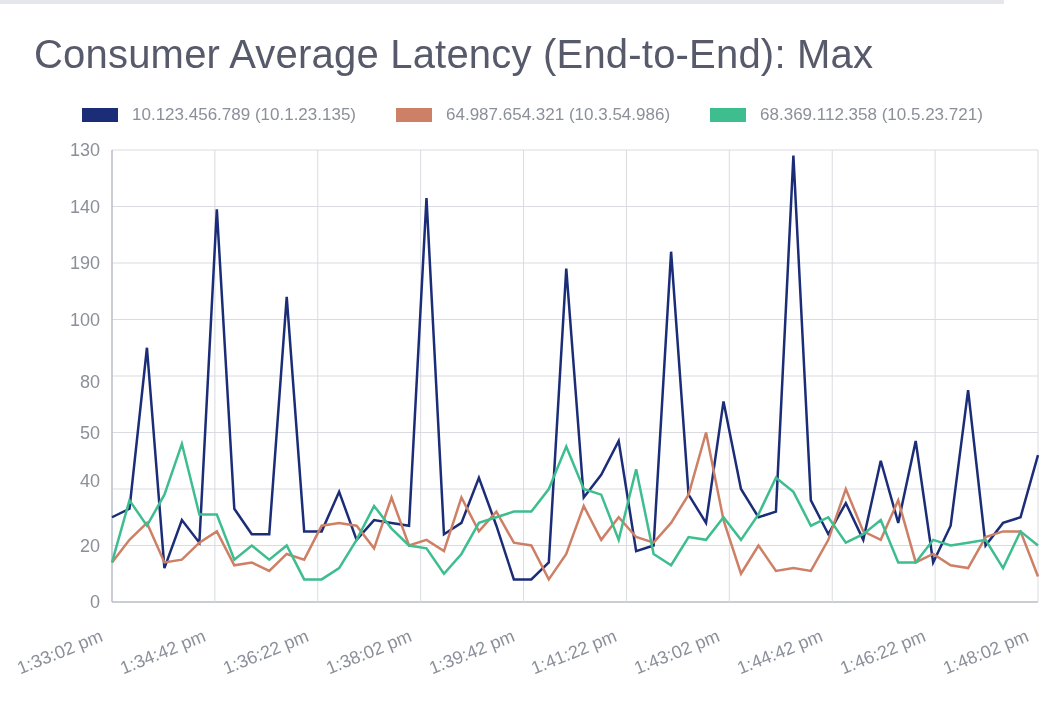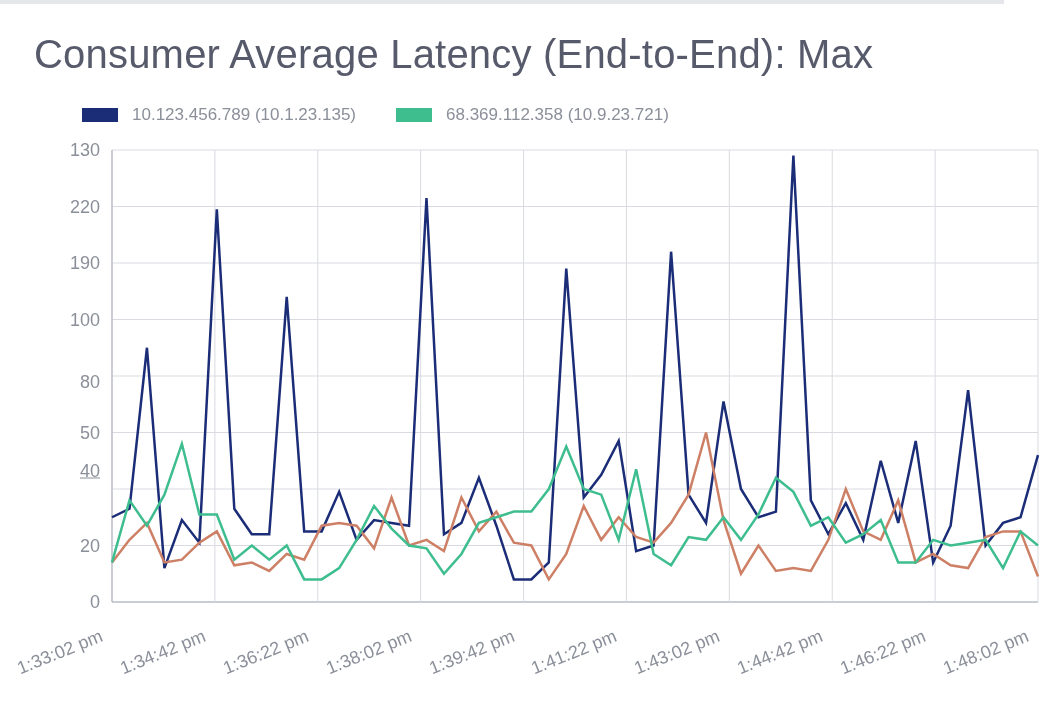--- a/index.html
+++ b/index.html
@@ -69,22 +69,26 @@
 <body>
 
 <div class="frame">
   <div class="title">Consumer Average Latency (End-to-End): Max</div>
   <div class="legend">
       <div class="legend-item">
         <span class="swatch" style="background: rgb(28, 45, 120);"></span>
         <span>10.123.456.789 (10.1.23.135)</span>
       </div>
       <div class="legend-item">
+        <span class="swatch" style="background: rgb(205, 128, 102);"></span>
+        <span>64.987.654.321 (10.3.54.986)</span>
+      </div>
+      <div class="legend-item">
         <span class="swatch" style="background: rgb(62, 189, 143);"></span>
-        <span>68.369.112.358 (10.9.23.721)</span>
+        <span>68.369.112.358 (10.5.23.721)</span>
       </div>
     </div>
   <div class="chart-wrap">
     <svg id="plot" width="1058" height="560">
       <g class="grid" id="grid">
           <line x1="112" x2="1038" y1="464" y2="464" class="axis"></line>
           <line x1="112" x2="1038" y1="407.5" y2="407.5"></line>
           <line x1="112" x2="1038" y1="351" y2="351"></line>
           <line x1="112" x2="1038" y1="294.5" y2="294.5"></line>
           <line x1="112" x2="1038" y1="238" y2="238"></line>
@@ -105,26 +109,26 @@
         </g>
       <g id="lines">
           <polyline points="112,379.25 129.47169811320754,370.775 146.9433962264151,209.75 164.41509433962264,430.1 181.8867924528302,382.075 199.35849056603774,404.675 216.83018867924528,71.32499999999999 234.30188679245282,370.775 251.77358490566039,396.2 269.2452830188679,396.2 286.7169811320755,158.89999999999998 304.188679245283,393.375 321.66037735849056,393.375 339.1320754716981,353.825 356.60377358490564,401.85 374.0754716981132,382.075 391.54716981132077,384.9 409.0188679245283,387.725 426.49056603773585,60.02499999999998 443.9622641509434,396.2 461.433962264151,384.9 478.9056603773585,339.7 496.37735849056605,387.725 513.8490566037735,441.4 531.3207547169811,441.4 548.7924528301887,424.45 566.2641509433962,130.64999999999998 583.7358490566038,359.475 601.2075471698113,336.875 618.6792452830189,302.975 636.1509433962264,413.15 653.622641509434,407.5 671.0943396226415,113.69999999999999 688.566037735849,356.65 706.0377358490566,384.9 723.5094339622641,263.425 740.9811320754717,351 758.4528301886792,379.25 775.9245283018868,373.6 793.3962264150942,17.64999999999998 810.867924528302,362.3 828.3396226415094,396.2 845.811320754717,365.125 863.2830188679245,401.85 880.7547169811321,322.75 898.2264150943397,384.9 915.6981132075472,302.975 933.1698113207548,424.45 950.6415094339623,387.725 968.1132075471698,252.125 985.5849056603773,407.5 1003.0566037735849,384.9 1020.5283018867924,379.25 1038,317.1" class="series" stroke="#1c2d78"></polyline>
           <polyline points="112,424.45 129.47169811320754,401.85 146.9433962264151,384.9 164.41509433962264,424.45 181.8867924528302,421.625 199.35849056603774,404.675 216.83018867924528,393.375 234.30188679245282,427.275 251.77358490566039,424.45 269.2452830188679,432.925 286.7169811320755,415.975 304.188679245283,421.625 321.66037735849056,387.725 339.1320754716981,384.9 356.60377358490564,387.725 374.0754716981132,410.325 391.54716981132077,359.475 409.0188679245283,407.5 426.49056603773585,401.85 443.9622641509434,413.15 461.433962264151,359.475 478.9056603773585,393.375 496.37735849056605,373.6 513.8490566037735,404.675 531.3207547169811,407.5 548.7924528301887,441.4 566.2641509433962,415.975 583.7358490566038,367.95 601.2075471698113,401.85 618.6792452830189,379.25 636.1509433962264,399.025 653.622641509434,404.675 671.0943396226415,384.9 688.566037735849,356.65 706.0377358490566,294.5 723.5094339622641,382.075 740.9811320754717,435.75 758.4528301886792,407.5 775.9245283018868,432.925 793.3962264150942,430.1 810.867924528302,432.925 828.3396226415094,401.85 845.811320754717,351 863.2830188679245,393.375 880.7547169811321,401.85 898.2264150943397,362.3 915.6981132075472,424.45 933.1698113207548,415.975 950.6415094339623,427.275 968.1132075471698,430.1 985.5849056603773,399.025 1003.0566037735849,393.375 1020.5283018867924,393.375 1038,438.575" class="series" stroke="#cd8066"></polyline>
           <polyline points="112,424.45 129.47169811320754,362.3 146.9433962264151,387.725 164.41509433962264,356.65 181.8867924528302,305.8 199.35849056603774,376.425 216.83018867924528,376.425 234.30188679245282,421.625 251.77358490566039,407.5 269.2452830188679,421.625 286.7169811320755,407.5 304.188679245283,441.4 321.66037735849056,441.4 339.1320754716981,430.1 356.60377358490564,401.85 374.0754716981132,367.95 391.54716981132077,390.55 409.0188679245283,407.5 426.49056603773585,410.325 443.9622641509434,435.75 461.433962264151,415.975 478.9056603773585,384.9 496.37735849056605,379.25 513.8490566037735,373.6 531.3207547169811,373.6 548.7924528301887,351 566.2641509433962,308.625 583.7358490566038,351 601.2075471698113,356.65 618.6792452830189,401.85 636.1509433962264,331.225 653.622641509434,415.975 671.0943396226415,427.275 688.566037735849,399.025 706.0377358490566,401.85 723.5094339622641,379.25 740.9811320754717,401.85 758.4528301886792,376.425 775.9245283018868,339.7 793.3962264150942,353.825 810.867924528302,387.725 828.3396226415094,379.25 845.811320754717,404.675 863.2830188679245,396.2 880.7547169811321,382.075 898.2264150943397,424.45 915.6981132075472,424.45 933.1698113207548,401.85 950.6415094339623,407.5 968.1132075471698,404.675 985.5849056603773,401.85 1003.0566037735849,430.1 1020.5283018867924,393.375 1038,407.5" class="series" stroke="#3ebd8f"></polyline>
         </g>
     </svg>
     <div id="yticks">
         <div class="ytick" style="top: 464px;">0</div>
         <div class="ytick" style="top: 407.5px;">20</div>
-        <div class="ytick" style="top: 333px; text-decoration: underline;">40</div>
+        <div class="ytick" style="top: 343px;">40</div>
         <div class="ytick" style="top: 294.5px;">50</div>
         <div class="ytick" style="top: 244px;">80</div>
         <div class="ytick" style="top: 181.5px;">100</div>
         <div class="ytick" style="top: 125px;">190</div>
-        <div class="ytick" style="top: 68.5px;">220</div>
+        <div class="ytick" style="top: 68.5px;">140</div>
         <div class="ytick" style="top: 12px;">130</div>
       </div>
     <div id="xticks">
         <div class="xtick" style="left: 60px; top: 504px;">1:33:02 pm</div>
         <div class="xtick" style="left: 162.889px; top: 504px;">1:34:42 pm</div>
         <div class="xtick" style="left: 265.778px; top: 504px;">1:36:22 pm</div>
         <div class="xtick" style="left: 368.667px; top: 504px;">1:38:02 pm</div>
         <div class="xtick" style="left: 471.556px; top: 504px;">1:39:42 pm</div>
         <div class="xtick" style="left: 574.444px; top: 504px;">1:41:22 pm</div>
         <div class="xtick" style="left: 677.333px; top: 504px;">1:43:02 pm</div>

